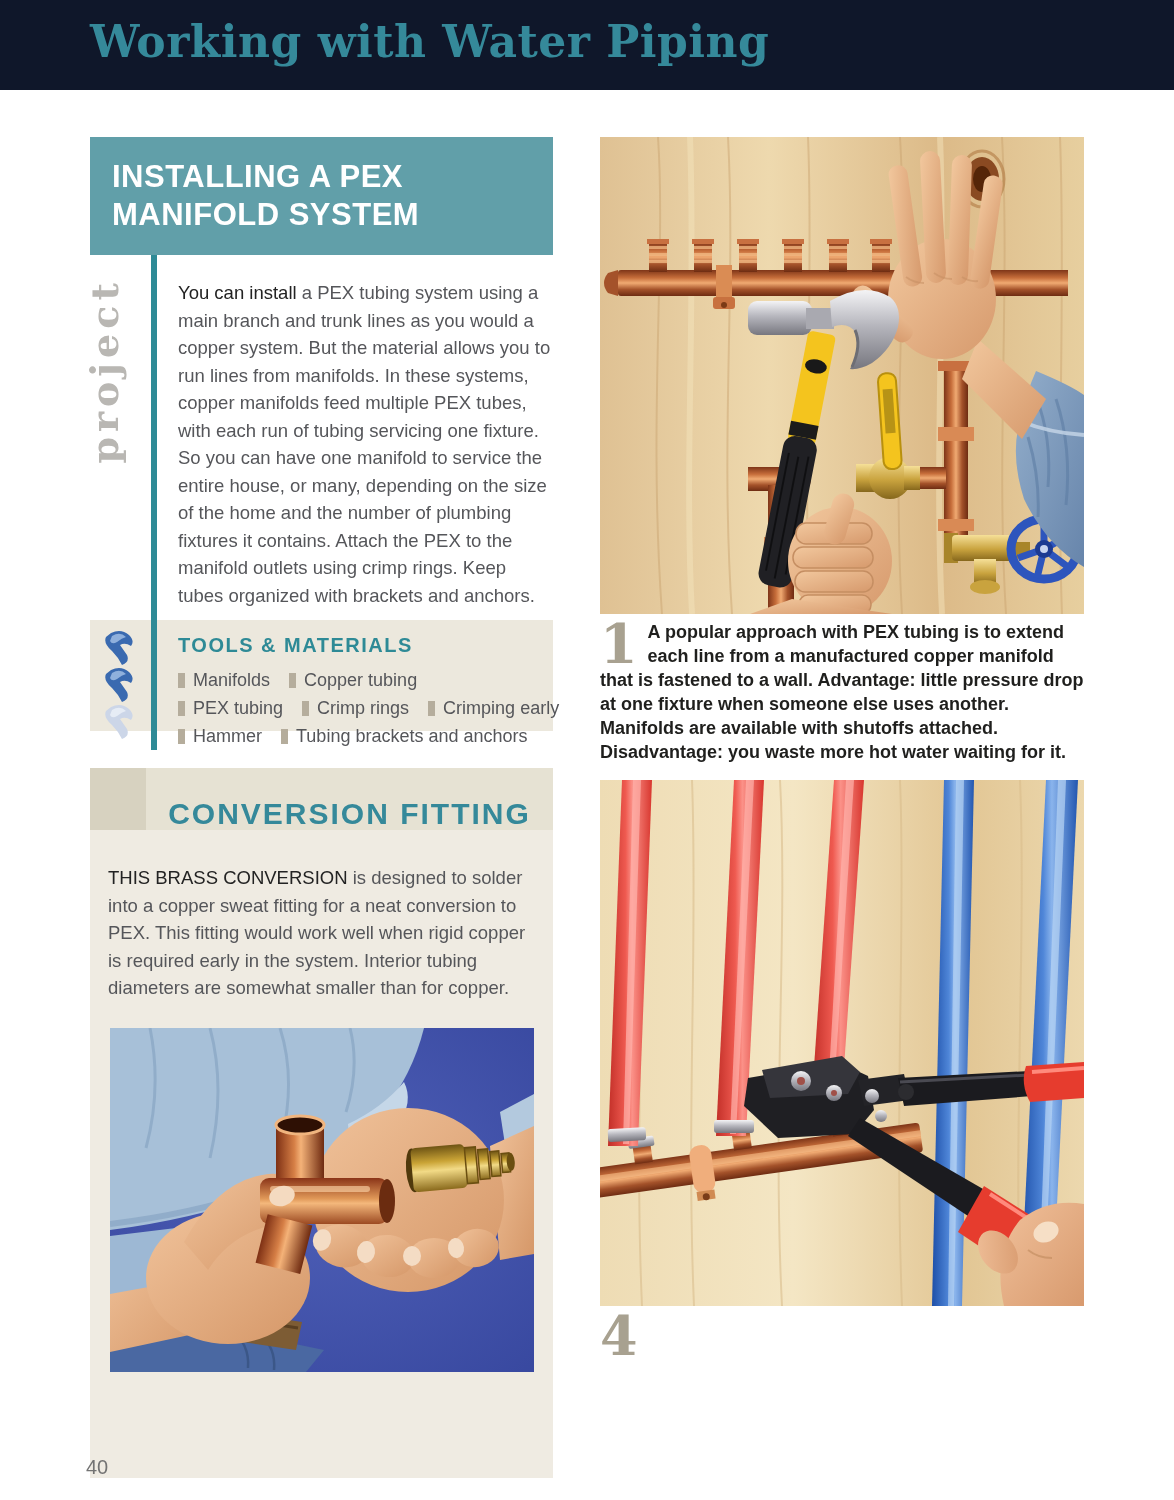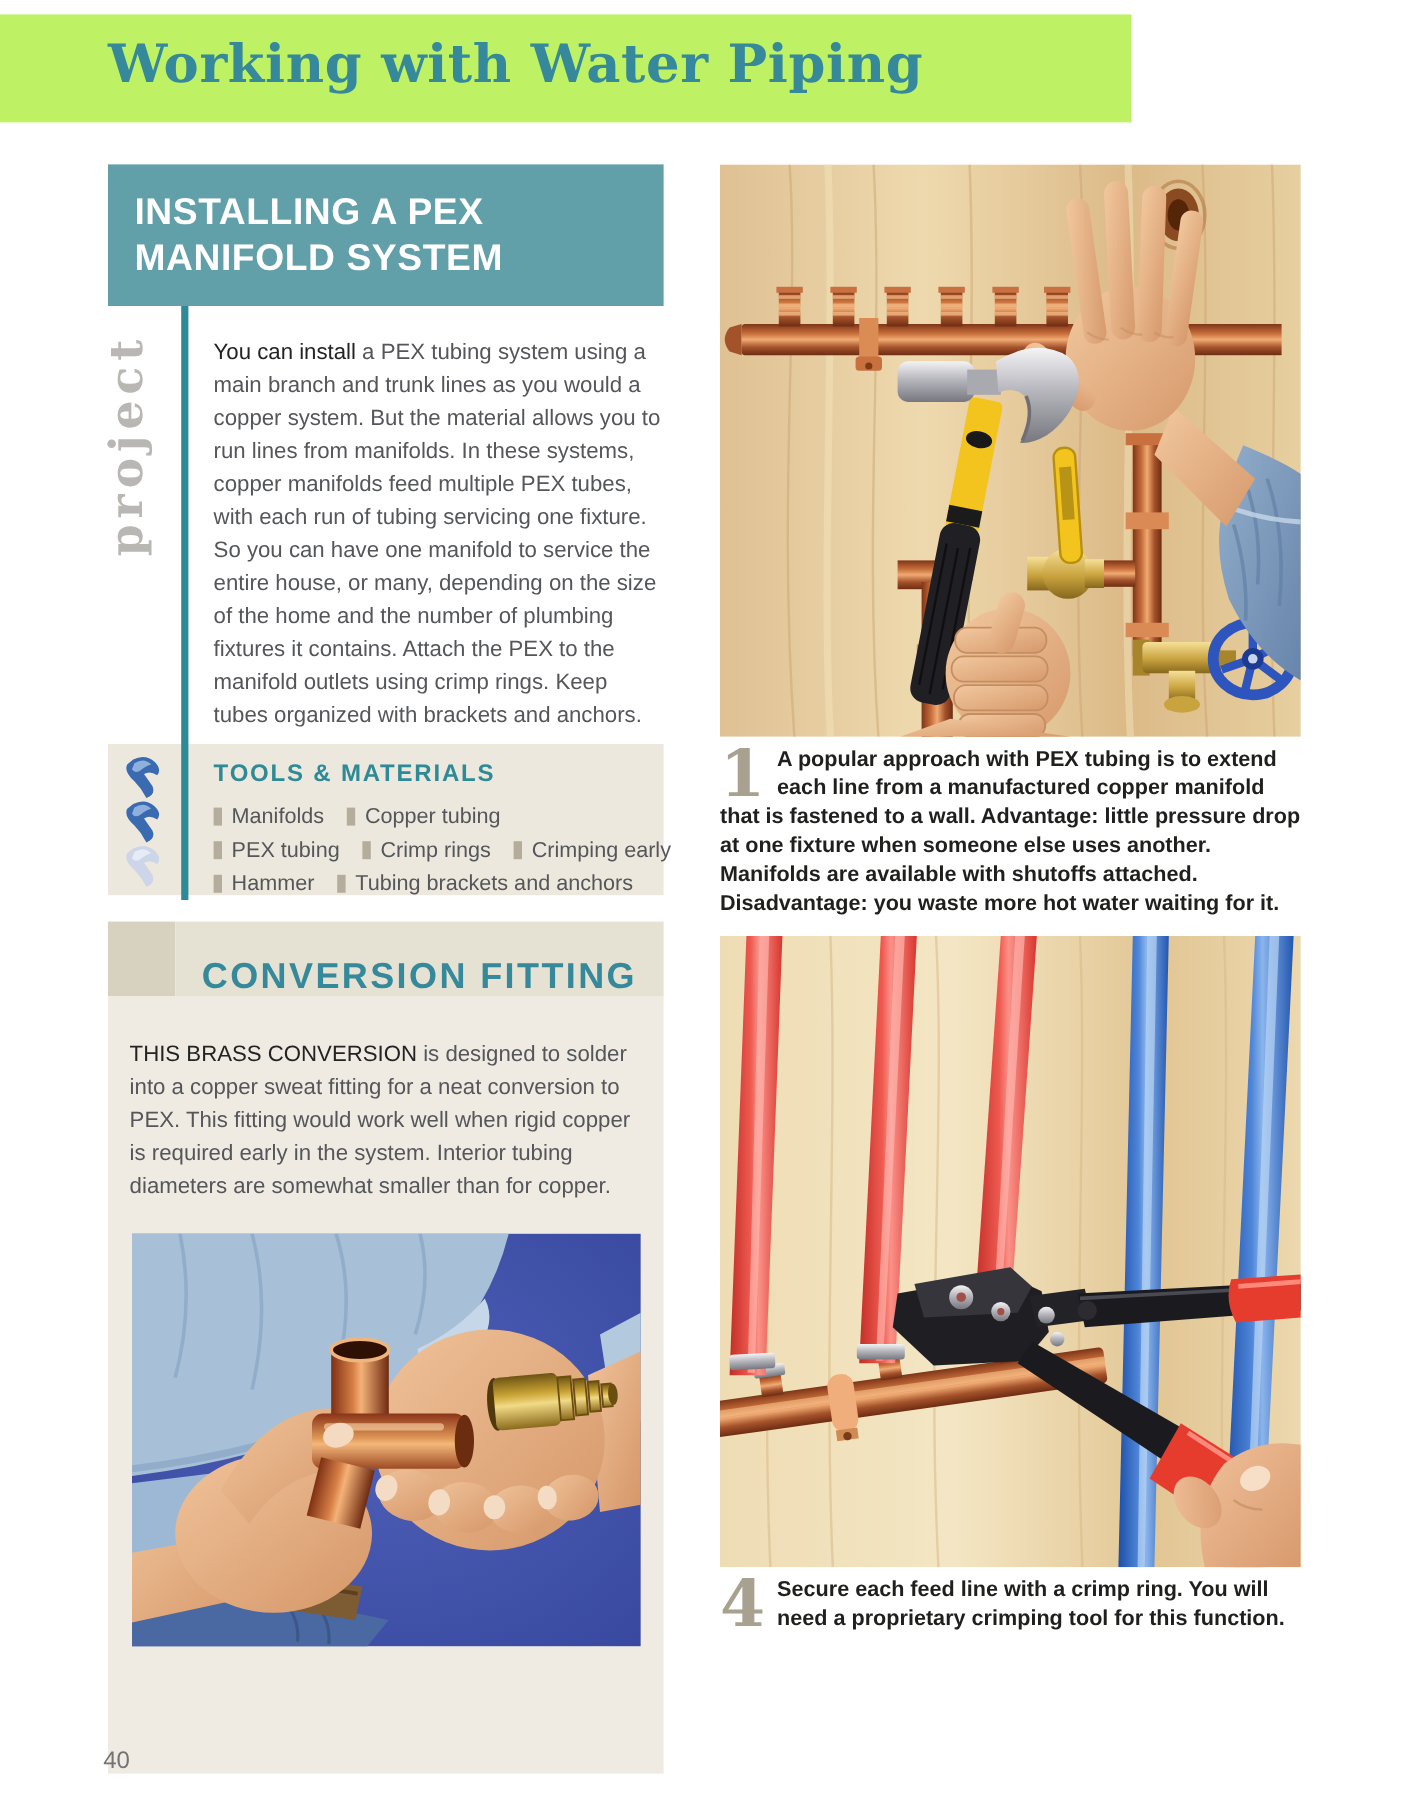--- a/index.html
+++ b/index.html
@@ -1,40 +1,40 @@
 <!DOCTYPE html>
 <html><head>
 <meta charset="utf-8">
 <style>
   html,body{margin:0;padding:0;background:#ffffff;}
   .page{position:relative;width:1174px;height:1500px;background:#ffffff;overflow:hidden;
         font-family:"Liberation Sans",sans-serif;}
 
   
-  .top-band{position:absolute;left:0;top:12px;width:943px;height:90px;background:#bef264;}
+  .top-band{position:absolute;left:0;top:0;width:1174px;height:90px;background:#0f172a;}
   .page-title{position:absolute;left:90px;top:16px;margin:0;
         font-family:"DejaVu Serif",serif;font-weight:bold;font-size:44px;
         color:#35899a;letter-spacing:.5px;}
 
   
   .teal-box{position:absolute;left:90px;top:137px;width:463px;height:118px;background:#619fa9;
         box-sizing:border-box;padding:21px 0 0 22px;}
   .teal-box h1{margin:0;font-size:31px;line-height:38px;color:#ffffff;font-weight:bold;letter-spacing:.5px;}
 
   .teal-rule{position:absolute;left:151px;top:255px;width:6px;height:495px;background:#2e8a96;z-index:3;}
 
   .project-label{position:absolute;left:82px;top:278px;writing-mode:vertical-rl;transform:rotate(180deg);
         font-family:"DejaVu Serif",serif;font-weight:bold;font-size:38px;color:#b9b7b3;letter-spacing:5px;}
 
   .intro{position:absolute;left:178px;top:279px;width:378px;margin:0;
         font-size:18.5px;line-height:27.5px;color:#55565a;}
   .lead{font-weight:normal;color:#232323;}
 
   
-  .tools-panel{position:absolute;left:90px;top:620px;width:463px;height:126px;background:#ece8dd;}
+  .tools-panel{position:absolute;left:90px;top:620px;width:463px;height:111px;background:#ece8dd;}
   .hammer-stack{position:absolute;left:8px;top:10px;width:44px;}
   .hammer-stack svg{display:block;margin-bottom:1px;}
   .tools-head{position:absolute;left:88px;top:14px;margin:0;font-size:20px;font-weight:bold;
         color:#2e8a96;letter-spacing:1.5px;}
   .tools-list{position:absolute;left:88px;top:46px;font-size:18px;line-height:28px;color:#55565a;white-space:nowrap;}
   .tool-item{margin-right:14px;}
   .bullet{display:inline-block;width:7px;height:15px;background:#b5ad9c;margin-right:8px;vertical-align:-2px;}
 
   
   .conv-banner-square{position:absolute;left:90px;top:768px;width:56px;height:62px;background:#d7d2c0;}
@@ -518,16 +518,15 @@
     <g>
       <path d="M420,440 Q392,474 404,526 L484,526 L484,424 Q448,418 420,440 Z" fill="url(#p2skin)"></path>
       <ellipse cx="446" cy="452" rx="13" ry="10" fill="#f6dfc6" transform="rotate(-24 446 452)"></ellipse>
       <path d="M428,470 q10,8 24,8" stroke="#c08a5e" stroke-width="2" fill="none" opacity="0.6"></path>
       <ellipse cx="398" cy="472" rx="17" ry="24" fill="url(#p2skin)" transform="rotate(-38 398 472)"></ellipse>
     </g>
   </svg>
 
   <div class="caption cap4">
     <span class="dropcap">4</span>
-    <span>Secure each feed line with a crimp ring. You will need a proprietary crimping tool for this function.</span>
   </div>
 
 </div>
 
 </body></html>

